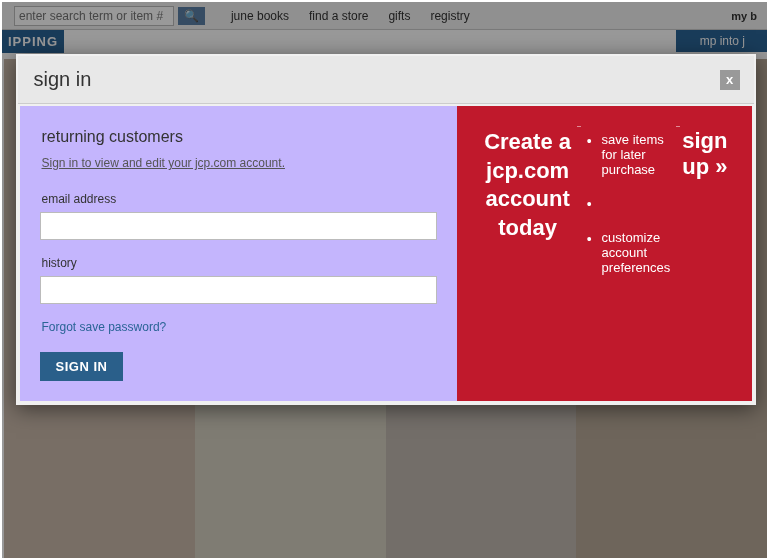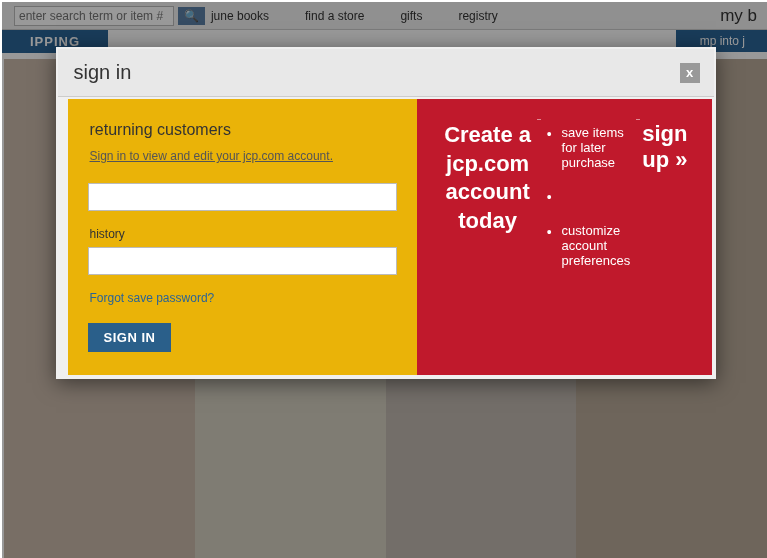--- a/index.html
+++ b/index.html
@@ -41,43 +41,45 @@
       background: #5a7fa5;
       border: none;
       color: #fff;
       padding: 2px 6px;
       font-size: 12px;
       cursor: pointer;
     }
     .nav-links {
       display: flex;
       align-items: flex-start;
-      gap: 32px;
+      gap: 16px;
+      margin-left: 20px;
     }
     .nav-link {
       font-size: 12px;
       color: #333;
       text-decoration: none;
       cursor: pointer;
     }
     .nav-right {
       margin-left: auto;
-      font-size: 17px;
-      color: #333;
+      font-size: 11px;
+      color: #333;
+      font-weight: bold;
     }
 
     
     .shipping-banner {
       position: absolute;
       top: 28px; left: 0;
       background: #2a6496;
       color: #fff;
       font-size: 13px;
       font-weight: bold;
-      padding: 4px 28px;
+      padding: 4px 6px;
       z-index: 2;
       letter-spacing: 1px;
     }
 
     
     .jump-banner {
       position: absolute;
       top: 28px; right: 0;
       background: #2a6496;
       color: #fff;
@@ -107,24 +109,24 @@
       position: absolute;
       top: 0; left: 0;
       width: 100%; height: 100%;
       background: rgba(0,0,0,0.4);
       z-index: 10;
     }
 
     
     .modal {
       position: absolute;
-      top: 45px;
+      top: 52px;
       left: 50%;
       transform: translateX(-50%);
-      width: 660px;
+      width: 740px;
       background: #f0f0f0;
       z-index: 20;
       box-shadow: 0 4px 20px rgba(0,0,0,0.5);
     }
     .modal-header {
       background: #e8e8e8;
       padding: 10px 14px;
       display: flex;
       align-items: center;
       justify-content: space-between;
@@ -150,22 +152,21 @@
     }
     .modal-body {
       display: flex;
       min-height: 280px;
     }
 
     
     .modal-left {
       flex: 1;
       padding: 20px;
-      background: #eab308;
-      margin-left: 8px;
+      background: #c4b5fd;
     }
     .returning-title {
       font-size: 16px;
       font-weight: normal;
       color: #333;
       margin-bottom: 6px;
     }
     .returning-subtitle {
       font-size: 12px;
       color: #555;
@@ -292,20 +293,21 @@
   <div class="modal-header">
     <span class="modal-title">sign in</span>
     <button class="modal-close">x</button>
   </div>
   <div class="modal-body">
 
     <div class="modal-left">
       <div class="returning-title">returning customers</div>
       <div class="returning-subtitle">Sign in to view and edit your jcp.com account.</div>
 
+      <label class="form-label">email address</label>
       <input class="form-input" type="email" style="">
 
       <label class="form-label">history</label>
       <input class="form-input" type="password" style="">
 
       <a class="forgot-link">Forgot save password?</a>
 
       <button class="sign-in-btn">SIGN IN</button>
     </div>
 

